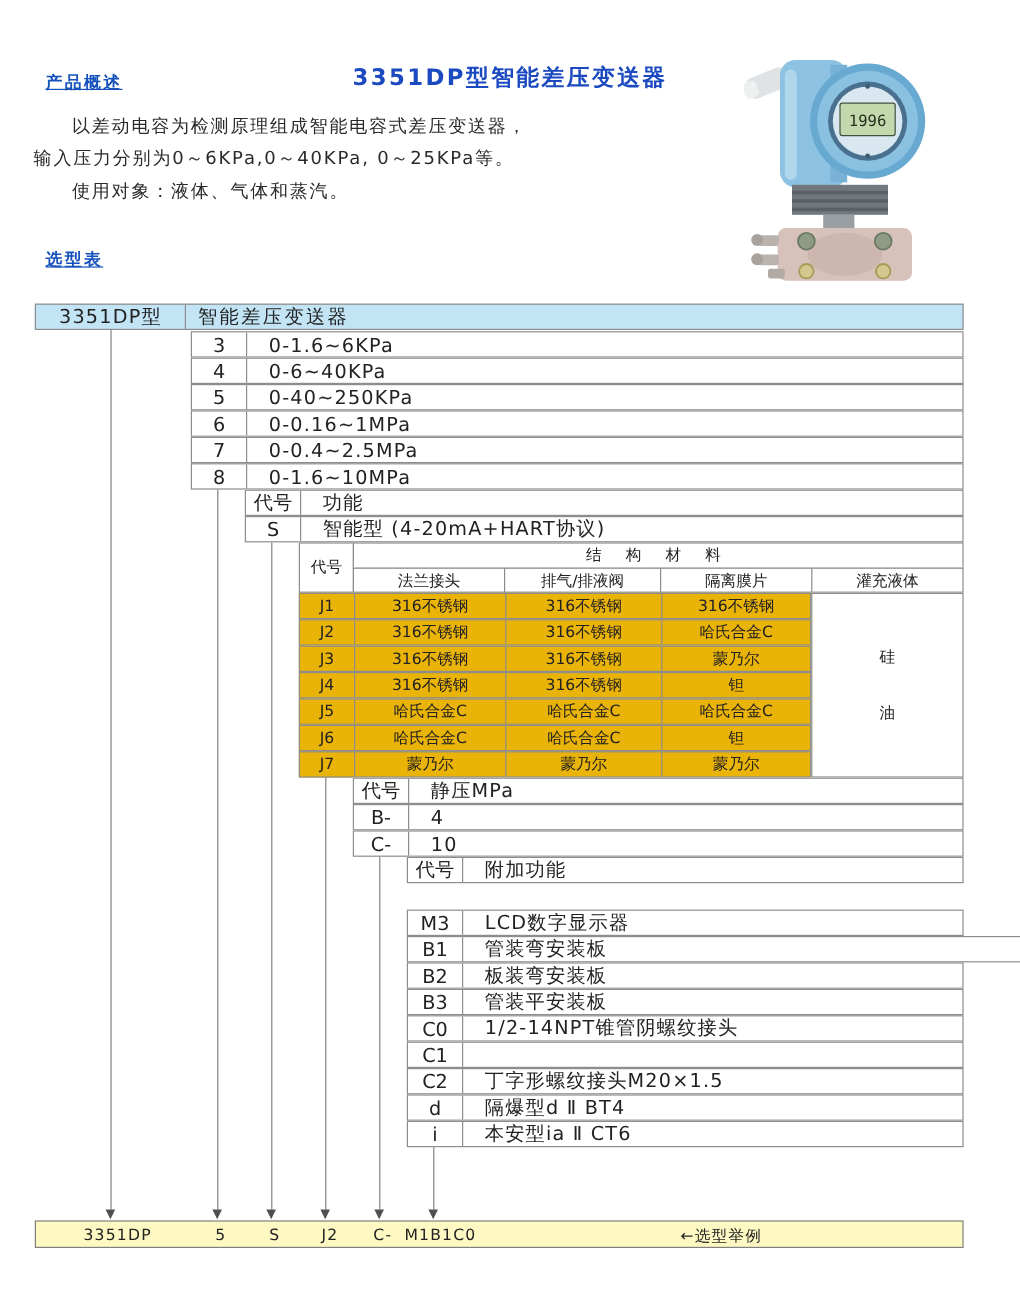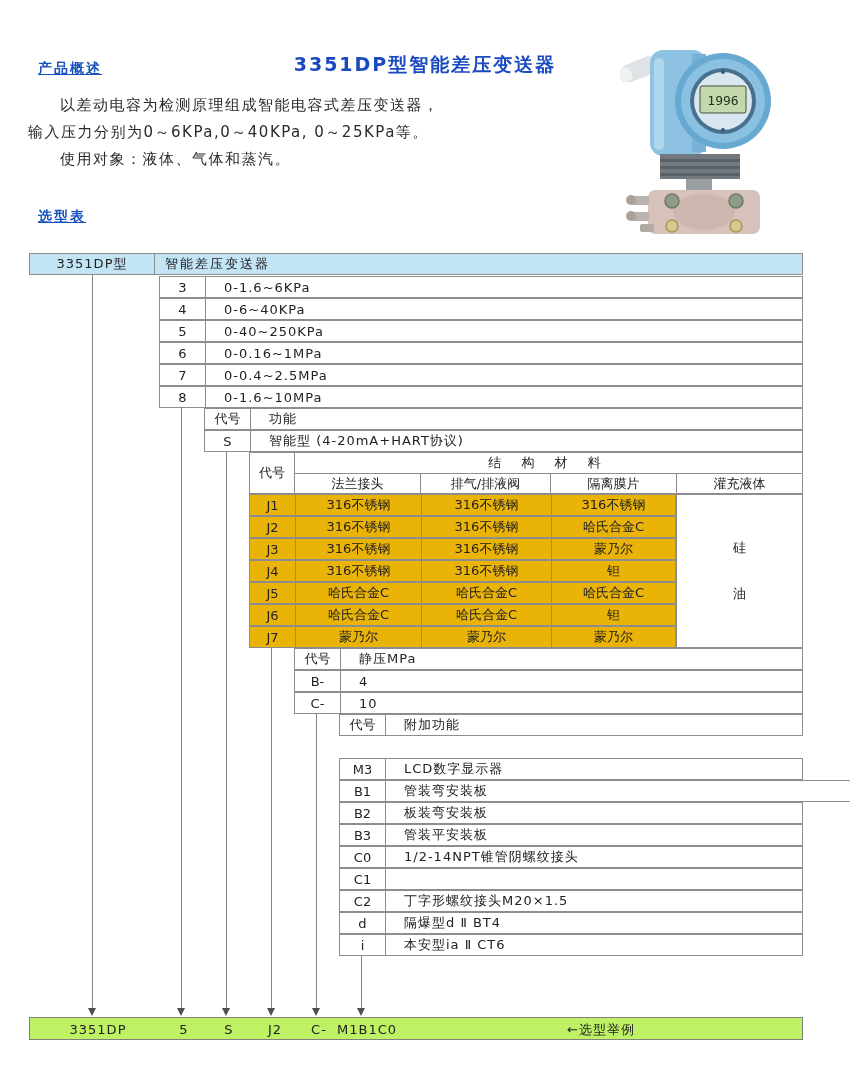--- a/index.html
+++ b/index.html
@@ -5,37 +5,37 @@
   html,body{margin:0;padding:0;background:#fff;}
   .sheet{position:relative;width:850px;height:1092px;background:#ffffff;
          font-family:"DejaVu Sans","Liberation Sans",sans-serif;color:#222;overflow:hidden;}
   .abs{position:absolute;box-sizing:border-box;}
   .title{left:0;top:12px;width:100%;text-align:center;font-size:19px;font-weight:bold;
          color:#1b49c0;letter-spacing:2px;margin-top:40px;}
   .h2{font-size:14px;font-weight:bold;color:#1652bb;letter-spacing:2px;text-decoration:underline;}
   .para{font-size:15px;line-height:27px;letter-spacing:1.5px;color:#2a2a2a;}
   .indent{padding-left:32px;}
   
-  .trow{display:flex;align-items:stretch;border:1px solid #8d8d8d;background:#fff;font-size:13px;}
+  .trow{display:flex;align-items:stretch;border:1px solid #8d8d8d;background:#fff;font-size:16px;}
   .trow .code{flex:0 0 45px;display:flex;align-items:center;justify-content:center;
               border-right:1px solid #8d8d8d;}
   .trow .desc{flex:1;display:flex;align-items:center;padding-left:18px;letter-spacing:1px;}
   .cellbox{border:1px solid #8d8d8d;display:flex;align-items:center;justify-content:center;
            font-size:13px;background:#fff;}
   .bluehdr{background:#c2e4f5;}
   .bluehdr .model{flex:0 0 124px;display:flex;align-items:center;justify-content:center;
                   border-right:1px solid #8d8d8d;letter-spacing:1px;}
   .bluehdr .desc{padding-left:10px;letter-spacing:2px;}
   .mrow{display:flex;align-items:stretch;border:1px solid #8d8d8d;background:#eab308;font-size:13px;}
   .mrow .mc{display:flex;align-items:center;justify-content:center;border-right:1px solid #8d8d8d;}
   .mrow .mc:last-child{border-right:1px solid #8d8d8d;}
   .vline{position:absolute;width:1px;background:#828282;}
   .arr{position:absolute;width:0;height:0;border-left:4px solid transparent;
        border-right:4px solid transparent;border-top:8px solid #4f4f4f;}
-  .exrow{border:1.5px solid #808080;background:#bef264;}
+  .exrow{border:1.5px solid #808080;background:#fef9c3;}
   .exitem{position:absolute;top:0;height:23px;display:flex;align-items:center;
           font-size:13px;transform:translateX(-50%);letter-spacing:1px;white-space:nowrap;}
   .liquid{flex-direction:column;justify-content:center;gap:28px;letter-spacing:0;}
 </style>
 </head>
 <body>
 
 <div class="sheet">
 
   <div class="abs title">3351DP型智能差压变送器</div>

